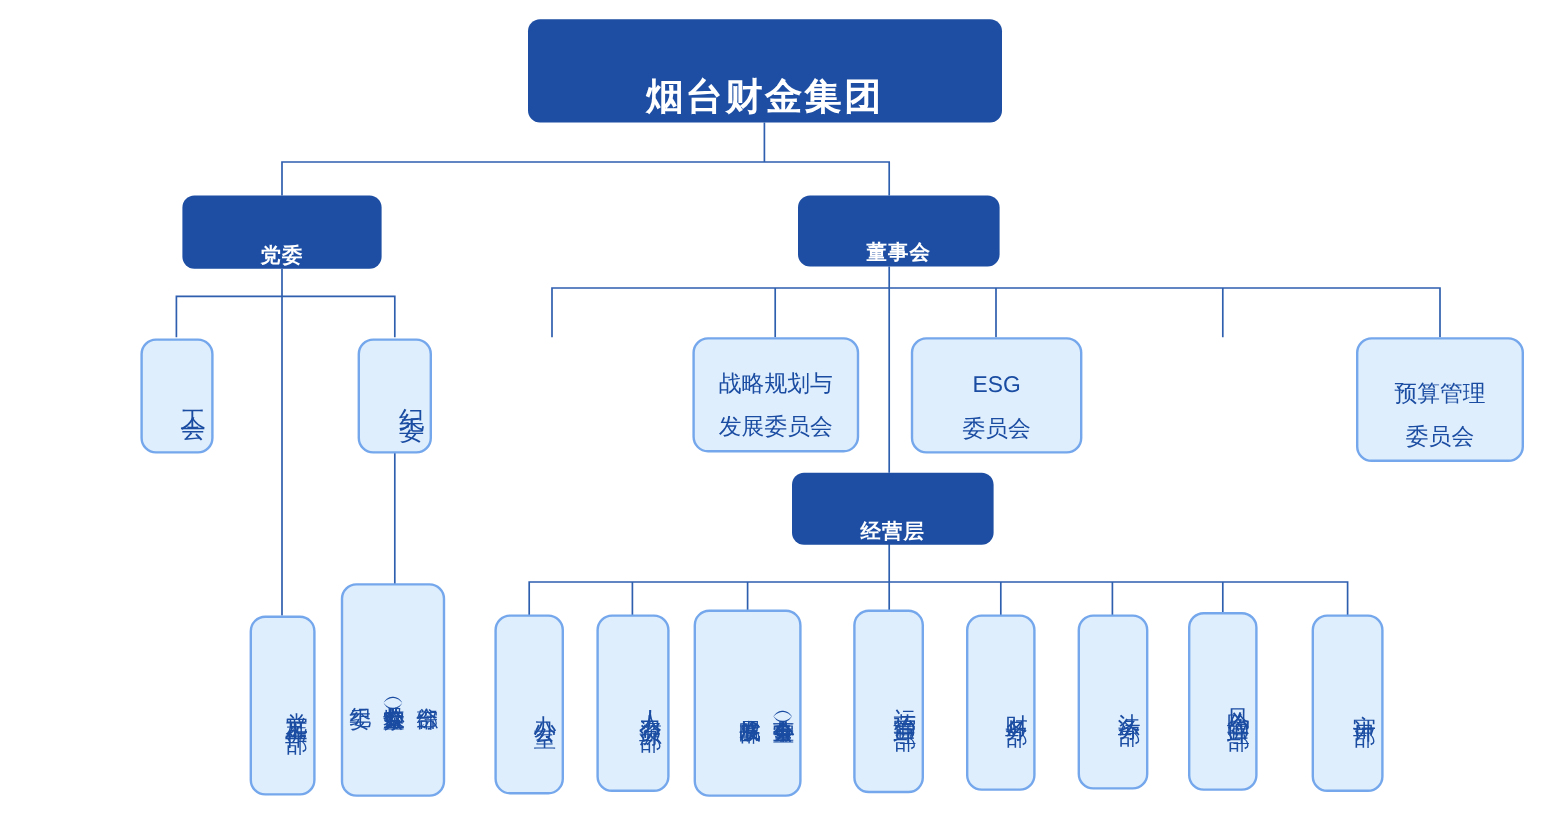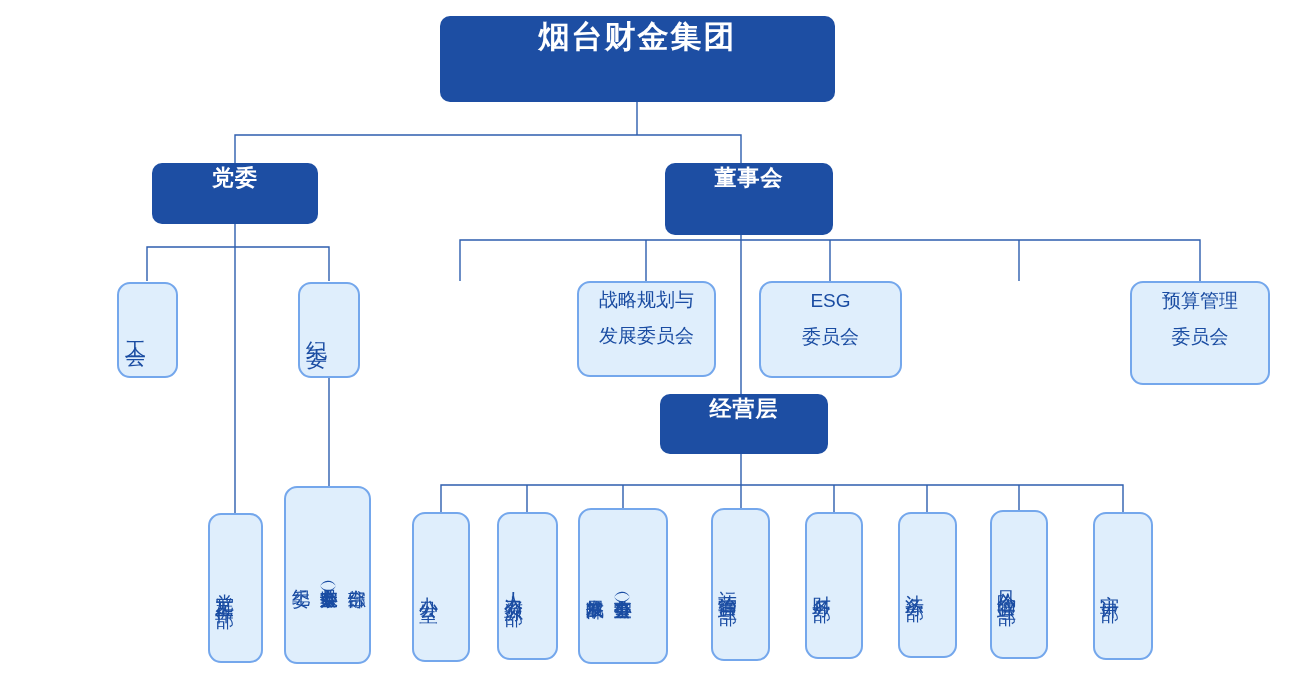--- a/index.html
+++ b/index.html
@@ -6,27 +6,27 @@
   body { font-family:"Liberation Sans","DejaVu Sans",sans-serif; }
   #canvas {
     position:relative; width:1300px; height:685px;
     background:#ffffff; overflow:hidden;
   }
   #connectors { position:absolute; left:0; top:0; width:1300px; height:685px; }
   #connectors path { fill:none; stroke:#2E5EAE; stroke-width:1.4; }
 
   .node {
     position:absolute; box-sizing:border-box;
-    display:flex; align-items:flex-start; justify-content:center;
+    display:flex; align-items:flex-end; justify-content:center;
   }
   .dark {
     background:#1D4EA3; color:#ffffff; border-radius:10px;
   }
   .dark.lvl1 { font-size:31px; font-weight:700; letter-spacing:2px; }
-  .dark.lvl2 { font-size:22px; font-weight:600; letter-spacing:1px; }
+  .dark.lvl2 { font-size:17px; font-weight:600; letter-spacing:1px; }
   .light {
     background:#DFEEFC; border:2px solid #74A7EC; border-radius:13px;
     color:#1A4CA2;
   }
   .hmulti {
     white-space:pre-line; text-align:center;
     font-size:19px; line-height:1.9; font-weight:400;
   }
   .vtext {
     writing-mode:vertical-lr; white-space:pre-line; text-align:center;
@@ -52,21 +52,21 @@
     <path d="M741 453 V485 M441 517 V485 H1123 V517 M527 485 V517 M623 485 V514 M741 485 V514 M834 485 V517 M927 485 V517 M1019 485 V516"></path>
   </svg>
 
   <div class="node dark lvl1" style="left:440px; top:16px; width:395px; height:86px;">
     <span>烟台财金集团</span>
   </div>
 
   <div class="node dark lvl2" style="left:152px; top:163px; width:166px; height:61px;">
     <span>党委</span>
   </div>
-  <div class="node dark lvl2" style="left:665px; top:163px; width:168px; height:72px;">
+  <div class="node dark lvl2" style="left:665px; top:163px; width:168px; height:59px;">
     <span>董事会</span>
   </div>
 
   <div class="node light vtext sp6" style="left:117px; top:282px; width:61px; height:96px; font-size:21px;">
     <span>工会</span>
   </div>
   <div class="node light vtext sp6" style="left:298px; top:282px; width:62px; height:96px; font-size:21px;">
     <span>纪委</span>
   </div>
 

